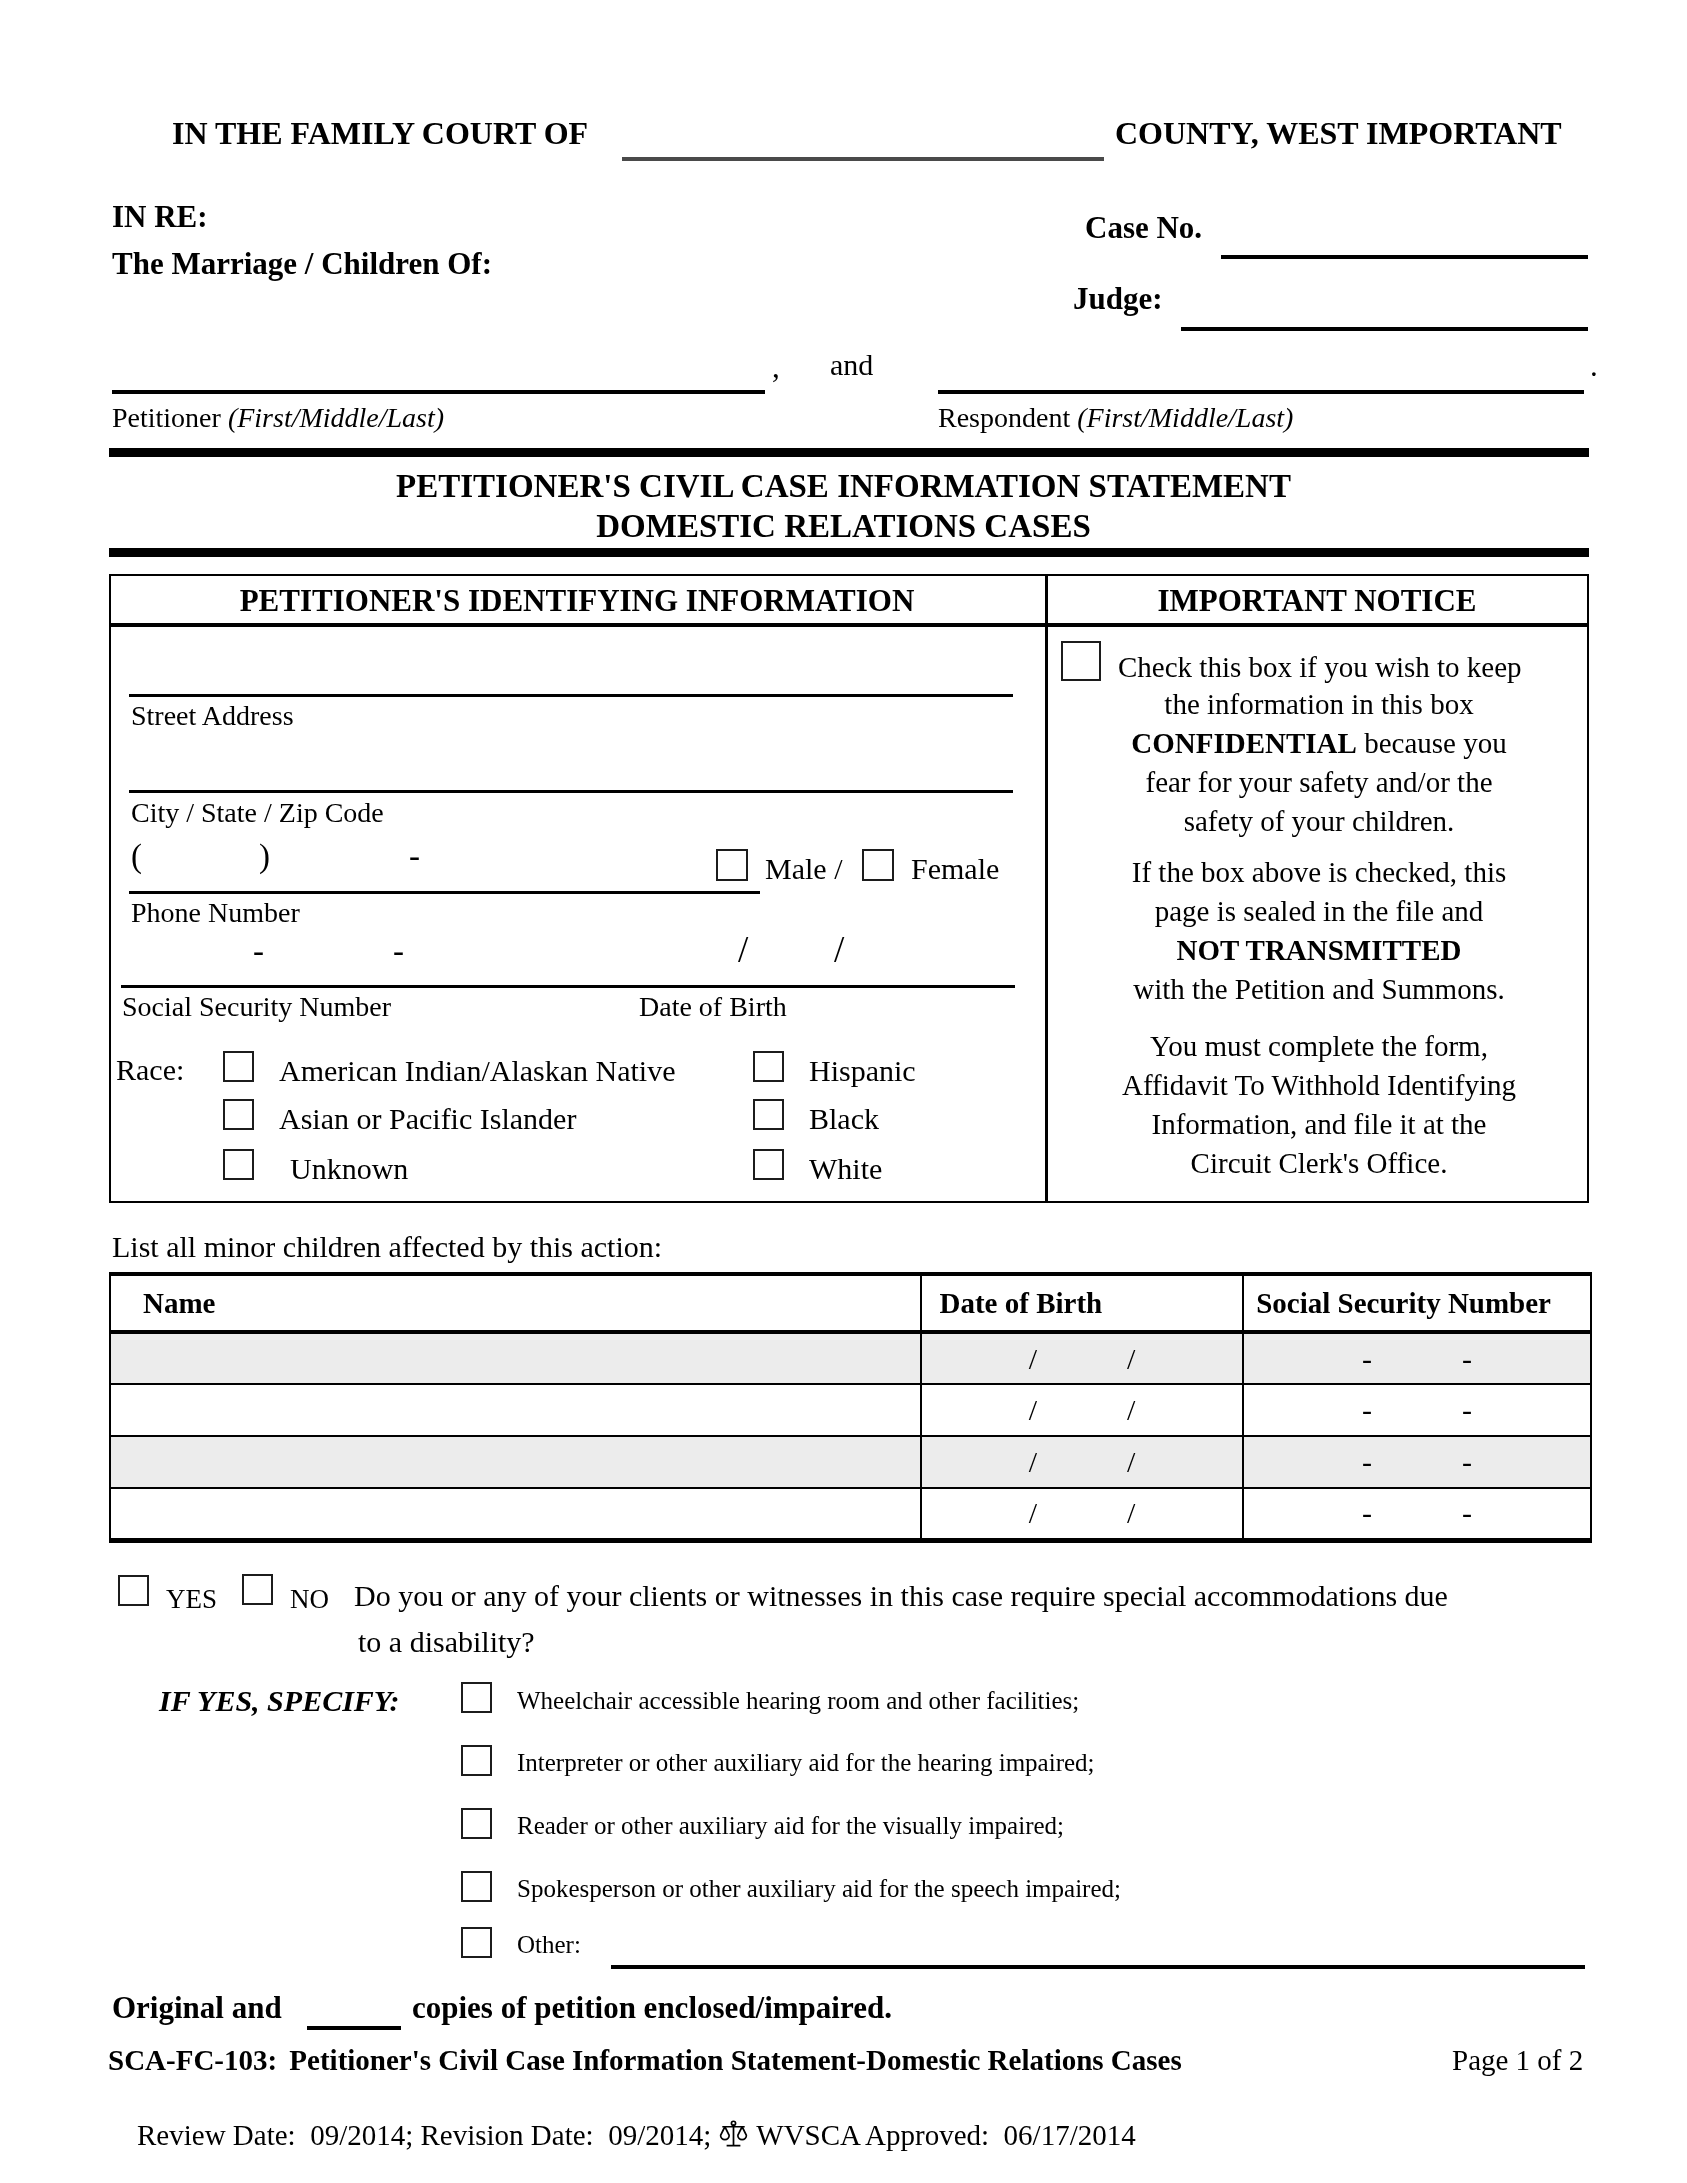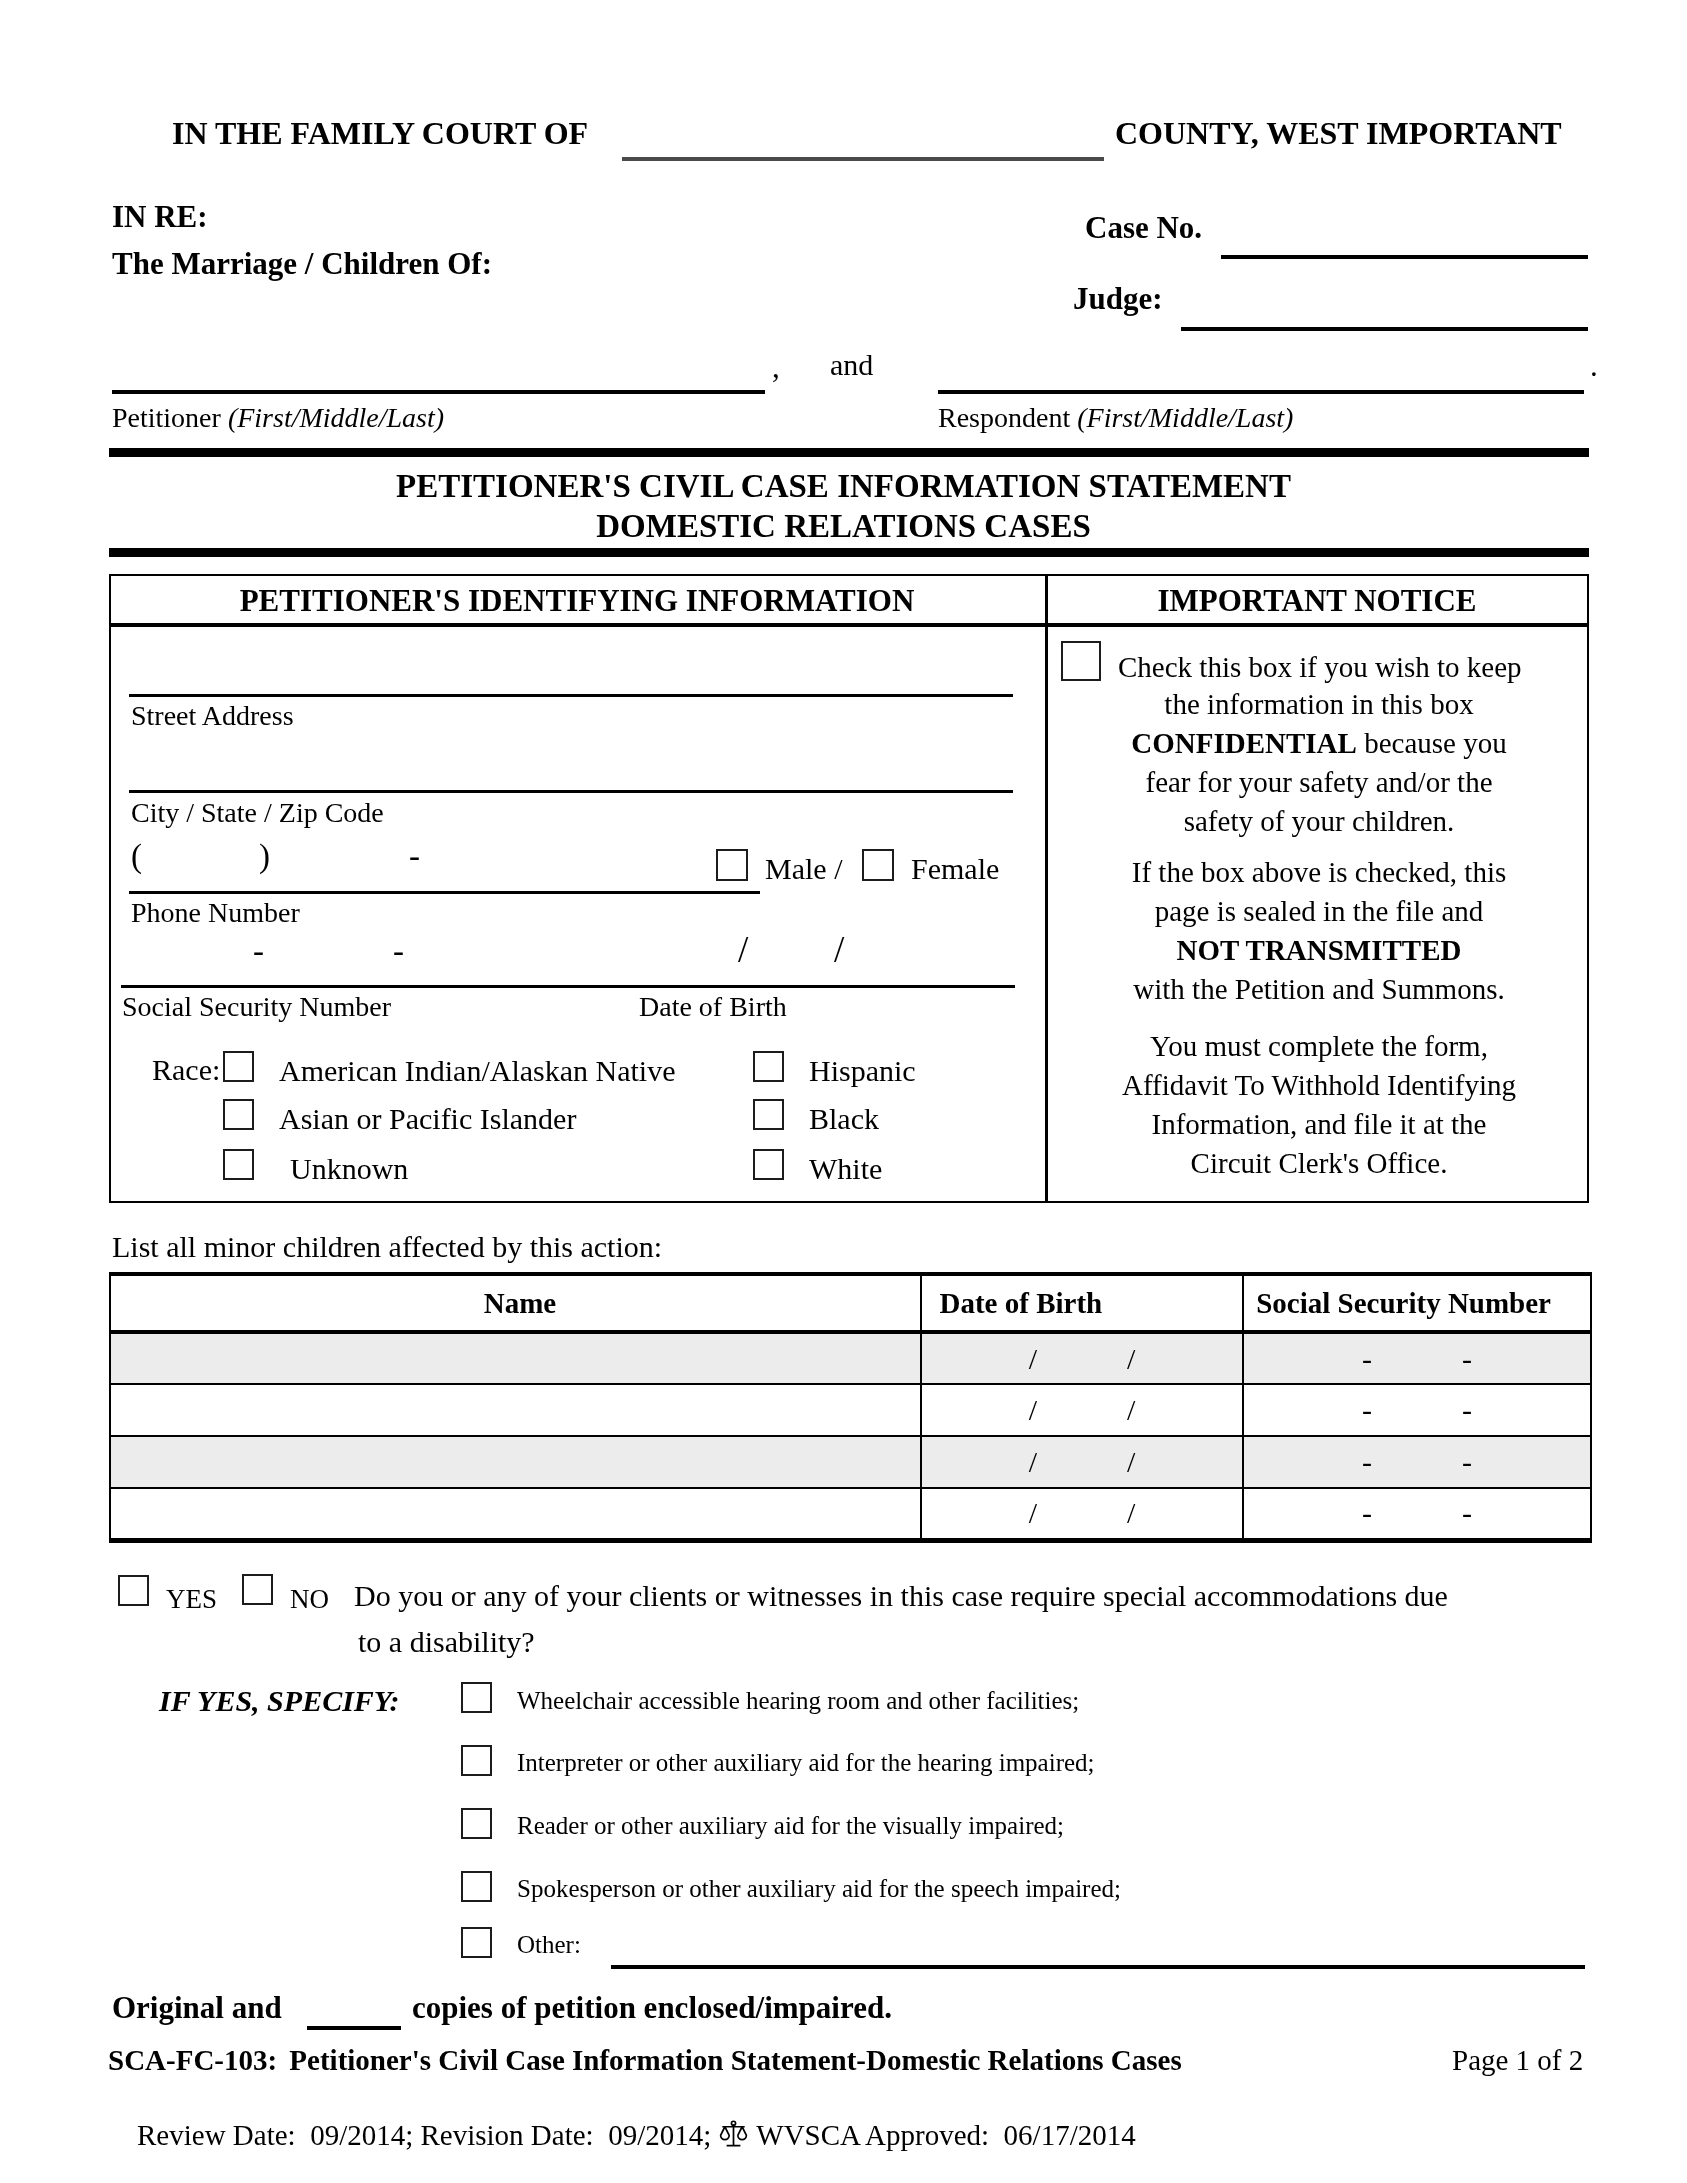--- a/index.html
+++ b/index.html
@@ -85,21 +85,21 @@
   <div class="t" style="left:253px;top:933px;font-size:33px;">-</div>
   <div class="t" style="left:393px;top:933px;font-size:33px;">-</div>
   <div class="line" style="left:121px;top:985px;width:554px;height:2.6px;"></div>
   <div class="t" style="left:122px;top:991px;font-size:28px;">Social Security Number</div>
 
   <div class="t" style="left:738px;top:928px;font-size:37px;">/</div>
   <div class="t" style="left:834px;top:928px;font-size:37px;">/</div>
   <div class="line" style="left:636px;top:985px;width:379px;height:2.6px;"></div>
   <div class="t" style="left:639px;top:991px;font-size:28px;">Date of Birth</div>
 
-  <div class="t" style="left:116px;top:1053px;font-size:30px;margin-left:36px;">Race:</div>
+  <div class="t" style="left:116px;top:1053px;font-size:30px;">Race:</div>
   <div class="cb" style="left:223px;top:1051px;width:31px;height:31px;"></div>
   <div class="t" style="left:279px;top:1054px;font-size:30px;">American Indian/Alaskan Native</div>
   <div class="cb" style="left:223px;top:1099px;width:31px;height:31px;"></div>
   <div class="t" style="left:279px;top:1102px;font-size:30px;">Asian or Pacific Islander</div>
   <div class="cb" style="left:223px;top:1149px;width:31px;height:31px;"></div>
   <div class="t" style="left:279px;top:1152px;font-size:30px;margin-left:11px;">Unknown</div>
 
   <div class="cb" style="left:753px;top:1051px;width:31px;height:31px;"></div>
   <div class="t" style="left:809px;top:1054px;font-size:30px;">Hispanic</div>
   <div class="cb" style="left:753px;top:1099px;width:31px;height:31px;"></div>
@@ -130,21 +130,21 @@
 
   <div class="t" style="left:112px;top:1230px;font-size:30px;">List all minor children affected by this action:</div>
   <table class="kids">
     <colgroup>
         <col style="width:811px">
         <col style="width:322px">
         <col style="width:348px">
       </colgroup>
     <thead>
       <tr>
-        <th style="padding-left:10px;text-align:center;">Name</th>
+        <th style="padding-left:32px;">Name</th>
         <th class="colsep" style="padding-left:17.5px;">Date of Birth</th>
         <th class="colsep" style="padding-left:12.2px;">Social Security Number</th>
       </tr>
     </thead>
     <tbody>
       <tr class="rowalt">
         <td class="name-cell"></td>
         <td class="colsep">/            /</td>
         <td class="colsep">-            -</td>
       </tr>

